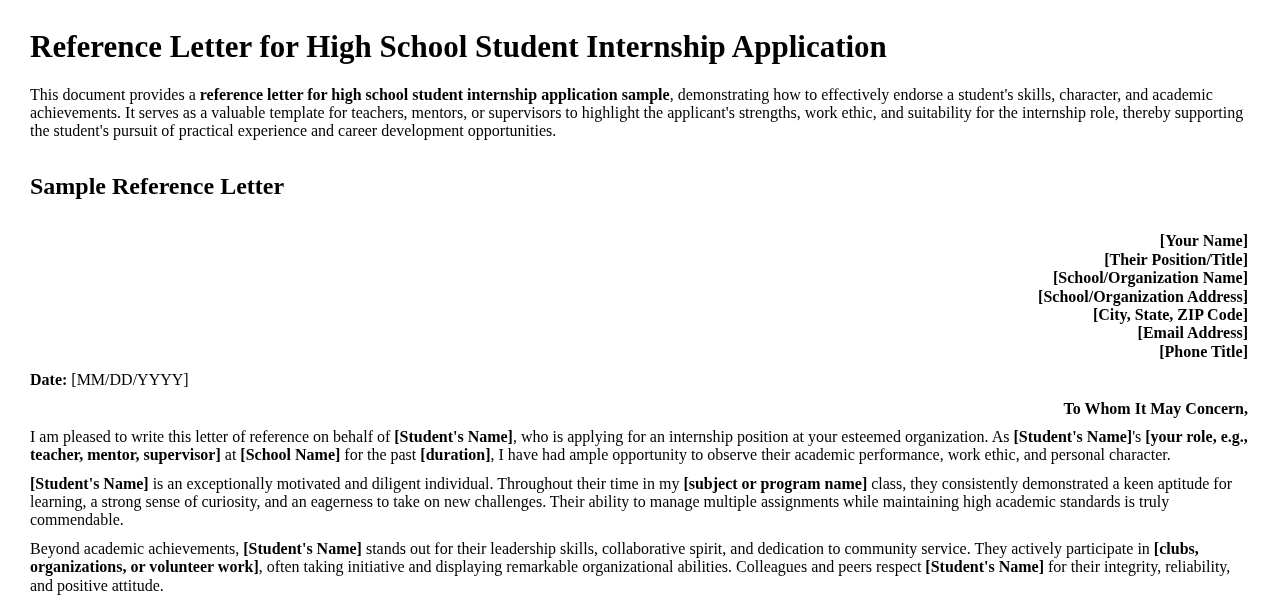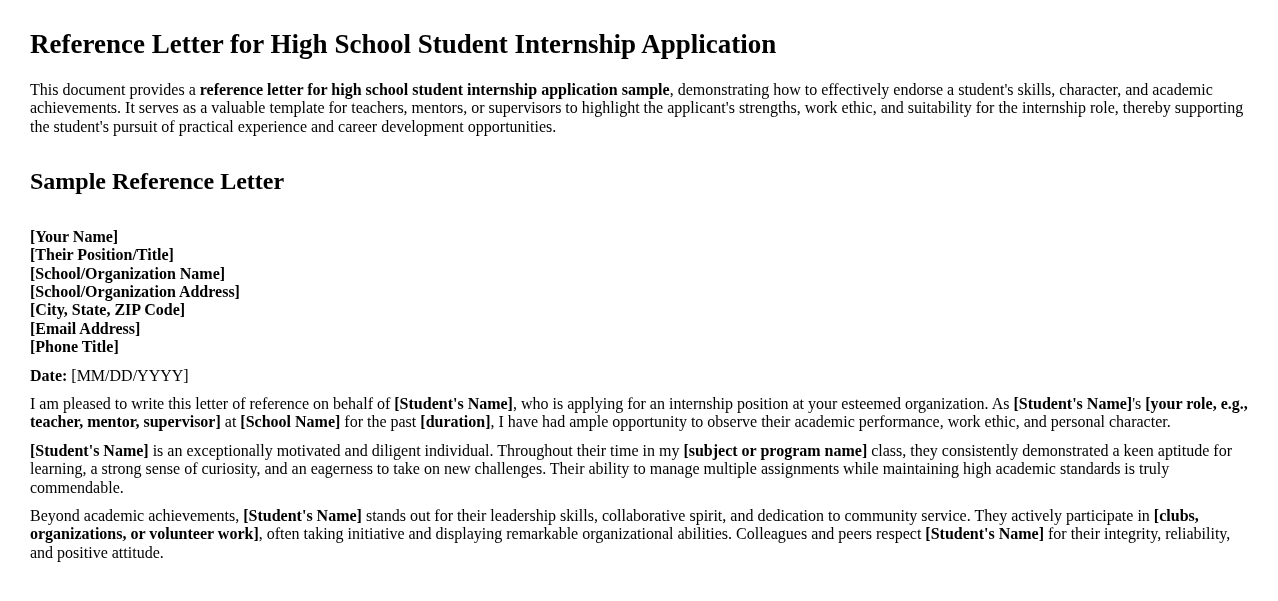--- a/index.html
+++ b/index.html
@@ -7,55 +7,57 @@
     color: #000000;
   }
   body {
     margin: 8px 30px;
     font-family: "Liberation Serif", "DejaVu Serif", serif;
     font-size: 16px;
     line-height: 1.15;
     width: 1218px;
   }
   h1 {
-    font-size: 27px;
+    font-size: 31px;
     font-weight: bold;
     margin: 21px 0;
     line-height: 1.15;
   }
   h2 {
     font-size: 24px;
     font-weight: bold;
     margin: 32px 0;
     line-height: 1.15;
   }
   p {
     margin: 10px 0;
     text-align: left;
   }
   .bold {
     font-weight: bold;
+    text-align: right;
   }
   strong {
     font-weight: bold;
   }
 </style>
 </head>
 <body>
 
 <main>
   <h1>Reference Letter for High School Student Internship Application</h1>
 
   <p><span>This document provides a </span><strong>reference letter for high school student internship application sample</strong><span>, demonstrating how to effectively endorse a student's skills, character, and academic achievements. It serves as a valuable template for teachers, mentors, or supervisors to highlight the applicant's strengths, work ethic, and suitability for the internship role, thereby supporting the student's pursuit of practical experience and career development opportunities.</span></p>
 
   <h2>Sample Reference Letter</h2>
 
   <p class="bold"><span>[Your Name]</span><br><span>[Their Position/Title]</span><br><span>[School/Organization Name]</span><br><span>[School/Organization Address]</span><br><span>[City, State, ZIP Code]</span><br><span>[Email Address]</span><br><span>[Phone Title]</span></p>
 
   <p><strong>Date:</strong><span> [MM/DD/YYYY]</span></p>
 
+  <p class="bold">To Whom It May Concern,</p>
 
   <p><span>I am pleased to write this letter of reference on behalf of </span><strong>[Student's Name]</strong><span>, who is applying for an internship position at your esteemed organization. As </span><strong>[Student's Name]</strong><span>'s </span><strong>[your role, e.g., teacher, mentor, supervisor]</strong><span> at </span><strong>[School Name]</strong><span> for the past </span><strong>[duration]</strong><span>, I have had ample opportunity to observe their academic performance, work ethic, and personal character.</span></p>
 
   <p><strong>[Student's Name]</strong><span> is an exceptionally motivated and diligent individual. Throughout their time in my </span><strong>[subject or program name]</strong><span> class, they consistently demonstrated a keen aptitude for learning, a strong sense of curiosity, and an eagerness to take on new challenges. Their ability to manage multiple assignments while maintaining high academic standards is truly commendable.</span></p>
 
   <p><span>Beyond academic achievements, </span><strong>[Student's Name]</strong><span> stands out for their leadership skills, collaborative spirit, and dedication to community service. They actively participate in </span><strong>[clubs, organizations, or volunteer work]</strong><span>, often taking initiative and displaying remarkable organizational abilities. Colleagues and peers respect </span><strong>[Student's Name]</strong><span> for their integrity, reliability, and positive attitude.</span></p>
 </main>
 
 </body></html>

